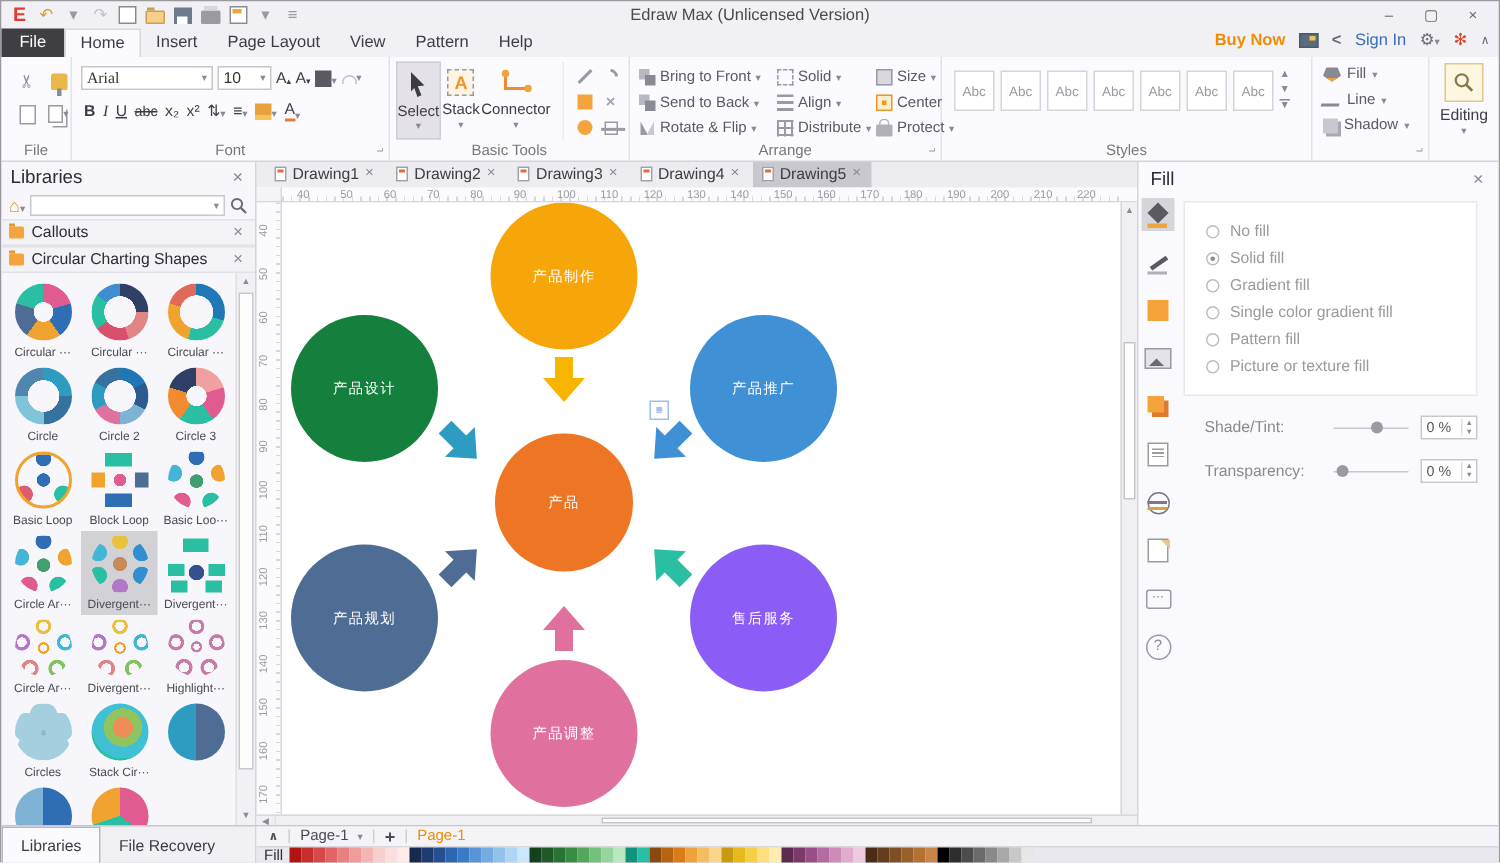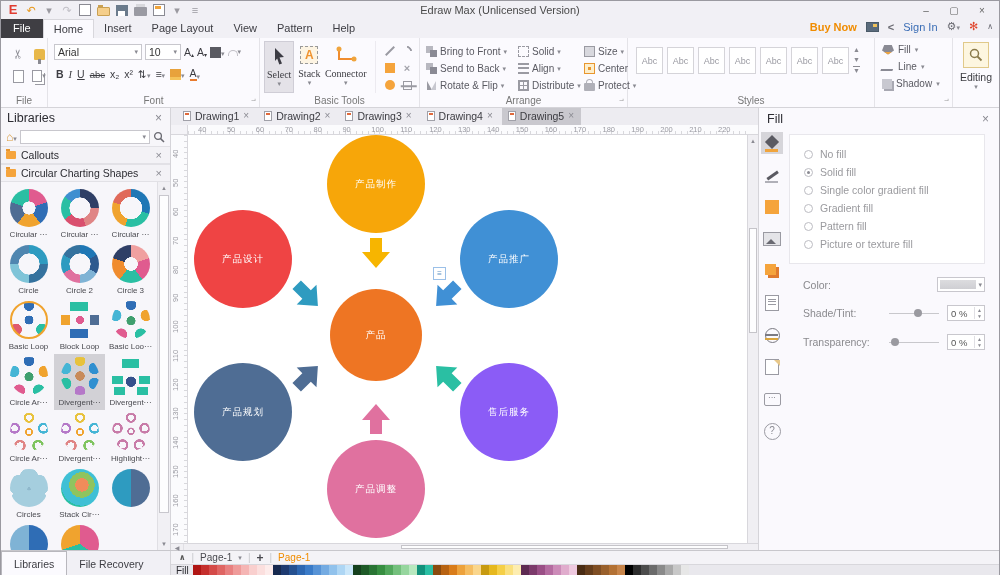--- a/index.html
+++ b/index.html
@@ -52,38 +52,38 @@
 .painter-ico { width:11px; height:11px; background:#e8b84a; border-radius:2px 2px 1px 1px; position:relative; }
 .painter-ico::after { content:""; position:absolute; bottom:-4px; left:4px; width:3px; height:5px; background:#8a8a92; }
 .paste-ico { width:11px; height:13px; background:#fff; border:1px solid #9a9aa2; }
 .copy-ico { width:10px; height:12px; background:#fff; border:1px solid #9a9aa2; box-shadow:2px 2px 0 #fff, 3px 3px 0 #9a9aa2; }
 
 
 .g-font { width:212px; }
 .font-row1 { display:flex; align-items:center; gap:3px; padding:2px 2px; height:22px; }
 .font-row2 { display:flex; align-items:center; gap:5px; padding:3px 4px; height:22px; }
 .combo { background:#fff; border:1px solid #c8c7cd; height:16px; display:flex; align-items:center; font-size:10.5px; color:#333; padding:0 3px; justify-content:space-between; }
-.combo-family { width:88px; }
+.combo-family { width:88px;font-family:Liberation Serif, serif; }
 .combo-size { width:36px; }
 .fbtn { font-size:10.5px; color:#3c3c42; display:flex; align-items:flex-end; }
 .fbtn sup,.fbtn sub { font-size:6px; }
 .bold { font-weight:bold; }
 .italic { font-style:italic; font-family:"Liberation Serif",serif; }
 .underl { text-decoration:underline; }
 .strike { text-decoration:line-through; font-size:9.5px; }
 .borders-ico { width:11px; height:11px; background:#5a5a62; }
 .arc-ico { width:10px; height:6px; border:1.5px solid #c2c1c8; border-bottom:none; border-radius:10px 10px 0 0; }
 .hl-ico { width:11px; height:11px; background:linear-gradient(#e8a23c 0 70%, #f5c35a 70%); }
 .fc-ico { font-size:10.5px; border-bottom:2px solid #e87b2e; line-height:11px; }
 
 
 .g-basic { width:160px; display:flex; }
 .big-btn { width:34px; display:flex; flex-direction:column; align-items:center; padding-top:2px; }
 .big-btn.sel { background:#e4e2e8; border:1px solid #cfcdd6; }
-.big-label { font-size:10px; color:#3c3c42; margin-top:1px;font-family:Liberation Serif, serif; }
+.big-label { font-size:10px; color:#3c3c42; margin-top:1px; }
 .big-icon { height:24px; display:flex; align-items:center; justify-content:center; }
 .text-big { width:18px; height:18px; border:1px dashed #999; background:#fdf4e3; color:#f0922e; font-weight:bold; font-size:12px; display:flex; align-items:center; justify-content:center; }
 .mini-grid { display:grid; grid-template-columns:16px 16px; grid-template-rows:16px 16px 16px; gap:1px; margin-left:8px; padding-top:2px; border-left:1px solid #eceaf0; padding-left:6px; }
 .mg { display:flex; align-items:center; justify-content:center; }
 .line-sh { width:12px; height:2px; background:#9a9aa2; transform:rotate(-45deg); }
 .arc-sh { width:10px; height:10px; border:2px solid transparent; border-top-color:#9a9aa2; border-radius:50%; transform:rotate(45deg); }
 .rect-sh { width:10px; height:10px; background:#f5a43c; }
 .x-sh { color:#a2a2aa; font-size:11px; font-weight:bold; }
 .ell-sh { width:10px; height:10px; background:#f5a43c; border-radius:50%; }
 .crop-sh { width:9px; height:9px; border:1.5px solid #9a9aa2; position:relative; }
@@ -774,21 +774,21 @@
             <span class="vr-cell">160</span>
             <span class="vr-cell">170</span>
           </div>
         <div class="page">
           <div>
 
               <div class="d-circle" style="left: 139px; top: 0px; width: 98px; height: 98px; background: rgb(247, 166, 9);">
                 <span>产品制作</span>
               </div>
 
-              <div class="d-circle" style="left: 6px; top: 75px; width: 98px; height: 98px; background: #ef4444;">
+              <div class="d-circle" style="left: 6px; top: 75px; width: 98px; height: 98px; background: #15803d;">
                 <span>产品设计</span>
               </div>
 
               <div class="d-circle" style="left: 272px; top: 75px; width: 98px; height: 98px; background: rgb(64, 144, 213);">
                 <span>产品推广</span>
               </div>
 
               <div class="d-circle" style="left: 142px; top: 154px; width: 92px; height: 92px; background: rgb(238, 117, 35);">
                 <span>产品</span>
               </div>
@@ -892,45 +892,38 @@
                 <span>No fill</span>
               </div>
 
               <div class="opt-row" data-selected="true">
                 <span class="radio"></span>
                 <span>Solid fill</span>
               </div>
 
               <div class="opt-row">
                 <span class="radio"></span>
-                <span>Single color gradient fill</span>
+                <span>Gradient fill</span>
               </div>
 
               <div class="opt-row">
                 <span class="radio"></span>
-                <span>Gradient fill</span>
+                <span>Single color gradient fill</span>
               </div>
 
               <div class="opt-row">
                 <span class="radio"></span>
                 <span>Pattern fill</span>
               </div>
 
               <div class="opt-row">
                 <span class="radio"></span>
                 <span>Picture or texture fill</span>
               </div>
             </div>
-          <div class="prop-row">
-            <span class="prop-label">Color:</span>
-            <div class="color-dd">
-              <span class="swatch"></span>
-              <span class="caret">▾</span>
-            </div>
-          </div>
           <div class="prop-row">
             <span class="prop-label">Shade/Tint:</span>
             <div class="slider">
               <span class="slider-thumb" style="left: 49%;"></span>
             </div>
             <div class="spin">
               <span class="val">0 %</span>
               <span class="spin-arrows">
                   <span>▲</span>
                   <span>▼</span>

